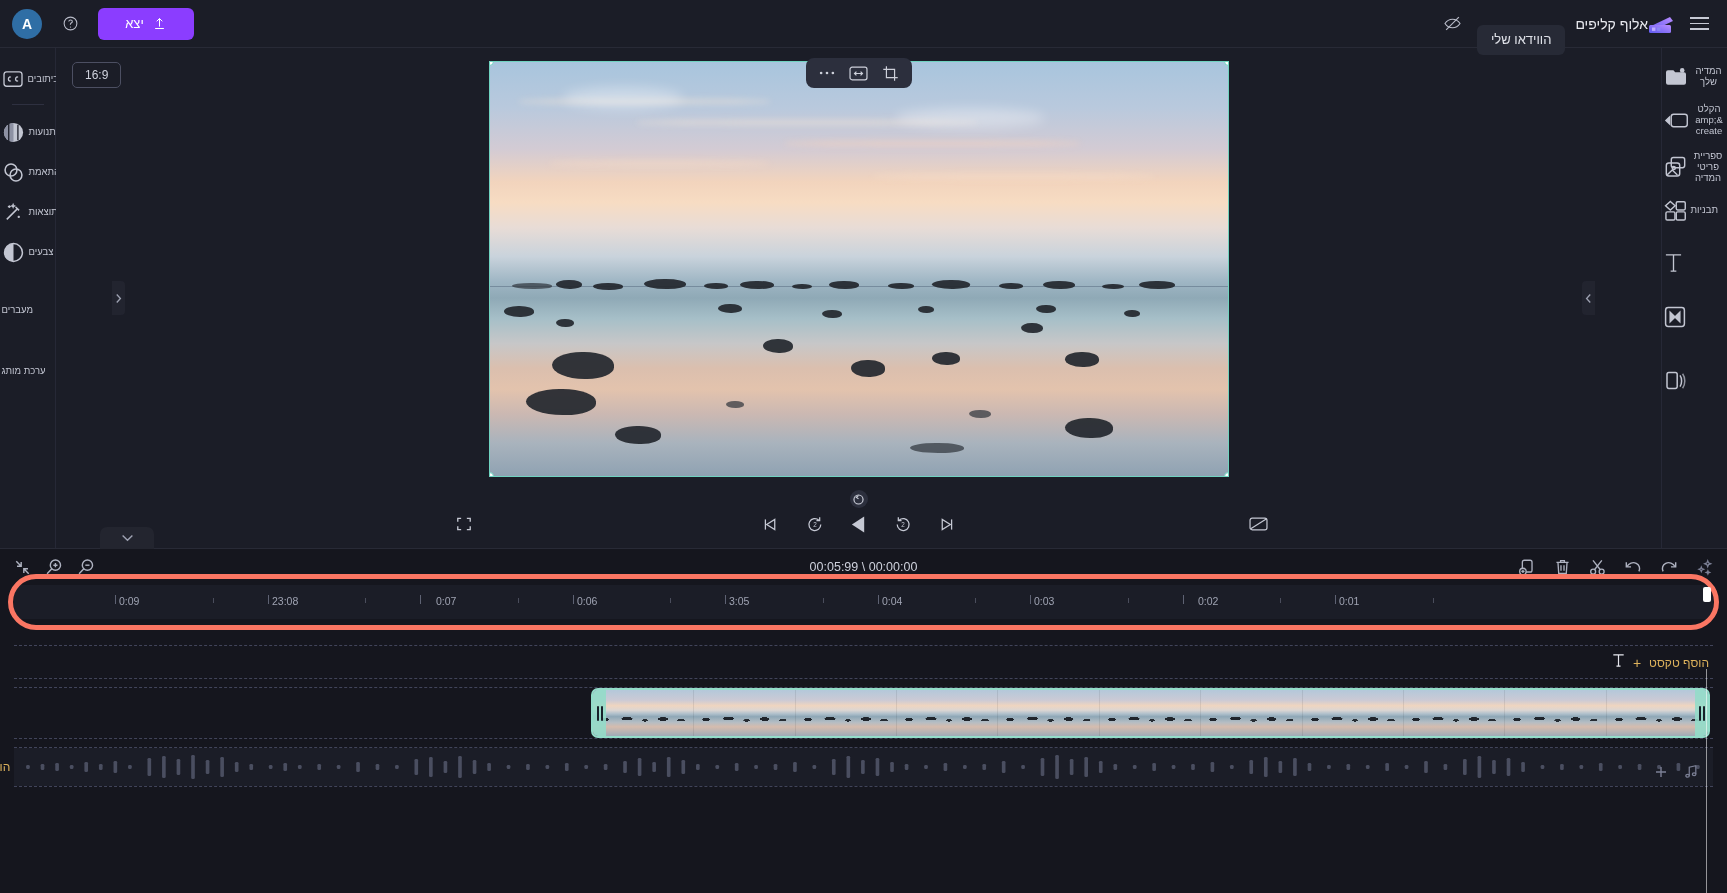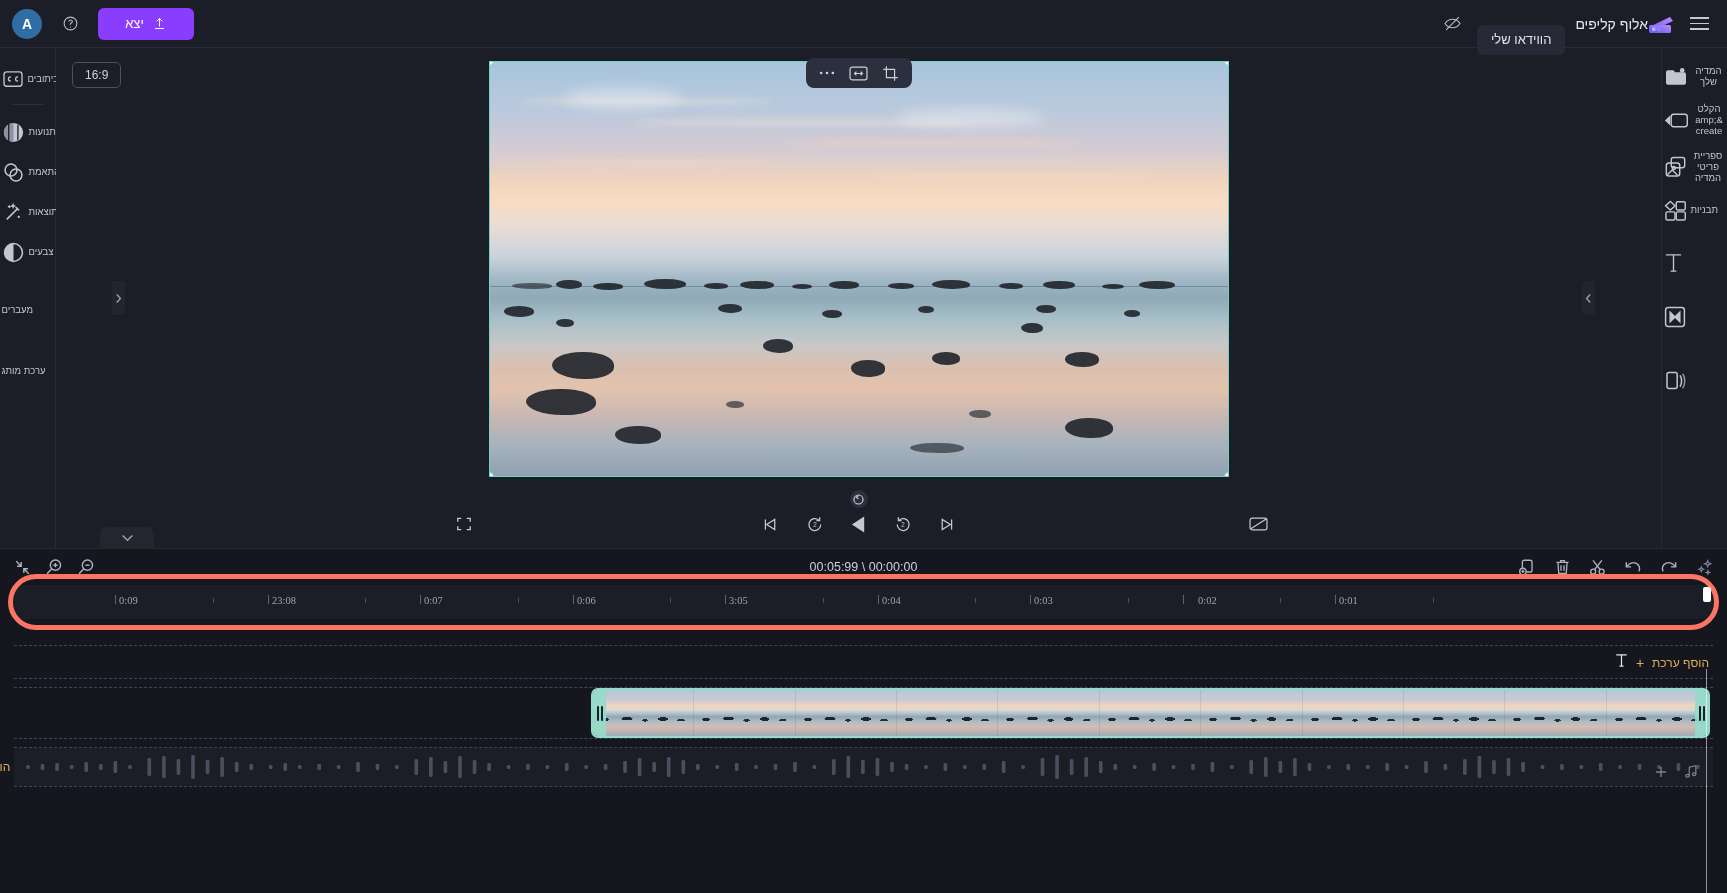--- a/index.html
+++ b/index.html
@@ -212,21 +212,21 @@
   }
   .tl-tools-left { display: flex; align-items: center; gap: 14px; }
   .tl-tools-right { display: flex; align-items: center; gap: 18px; margin-left: auto; }
   .tl-time {
     position: absolute; left: 50%; transform: translateX(-50%);
     font-size: 12.5px; color: #cdd0db; direction: rtl;
     font-family: "Liberation Sans", sans-serif;
   }
   .tico { cursor: pointer; color: #aeb2c0; display:flex; align-items:center; }
 
-  .ruler-zone { position: relative; height: 34px; margin: 0 14px; font-family: Liberation Serif, serif; }
+  .ruler-zone { position: relative; height: 34px; margin: 0 14px; }
   .ruler {
     position: absolute; inset: 0;
     background: #1b1d27; border-radius: 4px;
     overflow: hidden;
   }
   .tick {
     position: absolute; top: 10px; width: 1px; height: 9px; background: #5e6273;
   }
   .tick.minor { top: 13px; height: 5px; background: #4a4d5c; }
   .tick-lbl {
@@ -733,21 +733,21 @@
 
     <div class="ruler-zone">
       <div class="ruler">
         <div class="tick" style="left:101px"></div>
           <div class="tick-lbl" style="left:101px">0:09</div>
         <div class="tick minor" style="left:199px"></div>
         <div class="tick" style="left:254px"></div>
           <div class="tick-lbl" style="left:254px">23:08</div>
         <div class="tick minor" style="left:351px"></div>
         <div class="tick" style="left:406px"></div>
-          <div class="tick-lbl" style="left:406px">0:07</div>
+          <div class="tick-lbl" style="left:418px">0:07</div>
         <div class="tick minor" style="left:504px"></div>
         <div class="tick" style="left:559px"></div>
           <div class="tick-lbl" style="left:559px">0:06</div>
         <div class="tick minor" style="left:656px"></div>
         <div class="tick" style="left:711px"></div>
           <div class="tick-lbl" style="left:711px">3:05</div>
         <div class="tick minor" style="left:809px"></div>
         <div class="tick" style="left:864px"></div>
           <div class="tick-lbl" style="left:864px">0:04</div>
         <div class="tick minor" style="left:961px"></div>
@@ -768,21 +768,21 @@
 
     <div class="tracks">
       <div class="track" style="margin-top:26px">
         <div class="track-hint">
           <span class="t-ico">
             <svg width="13" height="14" viewBox="0 0 14 15" fill="none" stroke="#e6e7ee" stroke-width="1.3">
               <path d="M1.4 1.4h11.2M7 1.4v12.2M4.8 13.6h4.4"></path>
             </svg>
           </span>
           <span class="plus">+</span>
-          <span>הוסף ערכת</span>
+          <span>הוסף טקסט</span>
         </div>
       </div>
 
       <div class="track tall" style="height:52px">
         <div class="clip" style="left:577px; right:3px;">
           <div class="thumbs">
             <div class="thumb"></div>
               <div class="thumb"></div>
               <div class="thumb"></div>
             <div class="thumb"></div>

